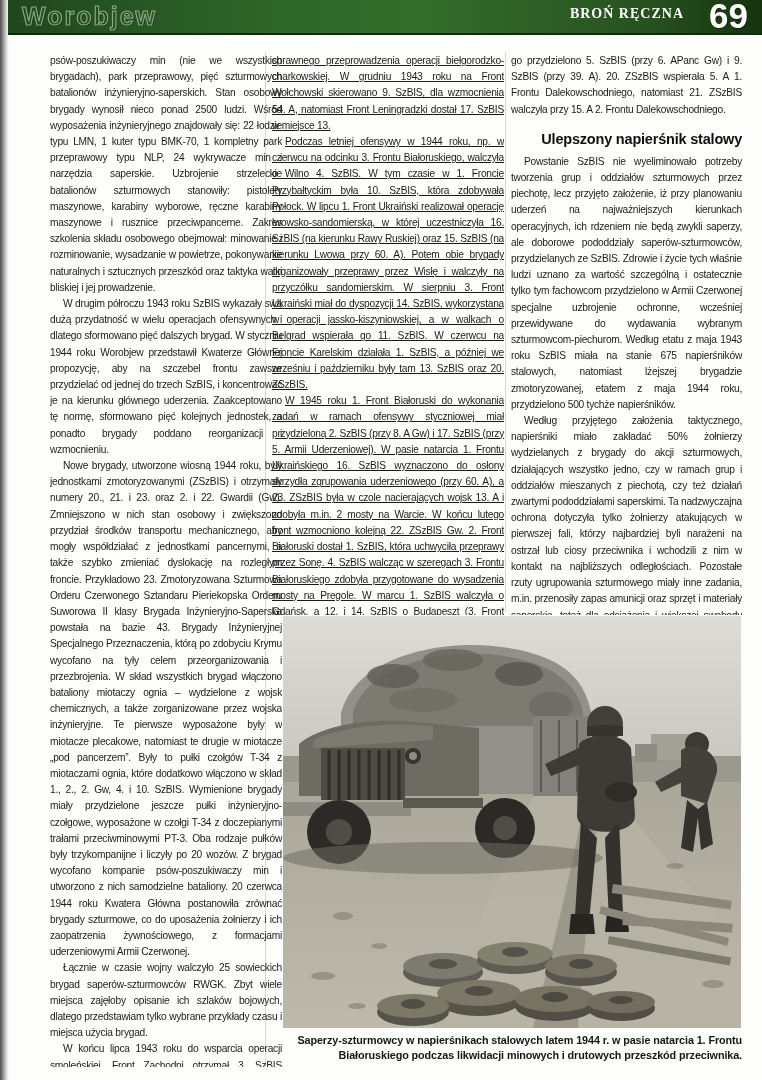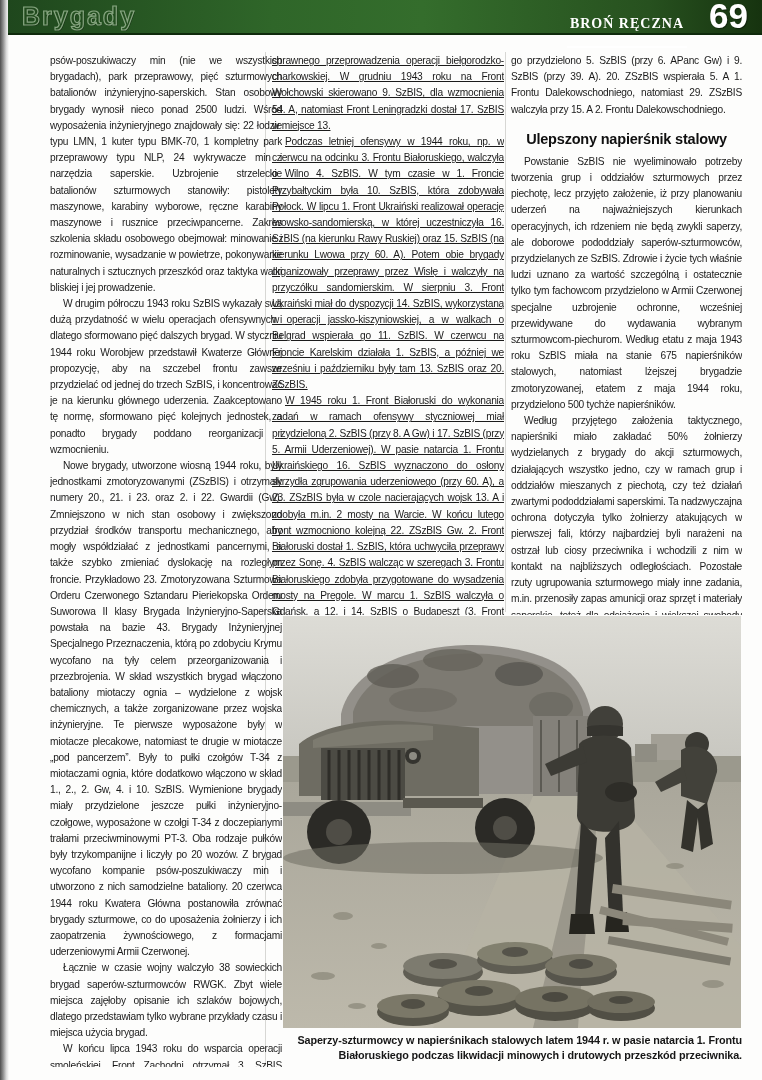--- a/index.html
+++ b/index.html
@@ -20,21 +20,21 @@
     border-bottom:2px solid #0f2a0c;
   }
   .logo{
     position:absolute;left:14px;top:2px;
     font-size:25px;font-weight:bold;letter-spacing:2px;font-style:normal;
     color:rgba(46,96,40,0.55);
     -webkit-text-stroke:1.2px #87a581;
     text-shadow:1px 1px 0 rgba(0,0,0,0.35);
   }
   .badge{
-    position:absolute;right:75px;top:16px;
+    position:absolute;right:75px;top:6px;
     font-family:"Liberation Serif","DejaVu Serif",serif;
     font-size:14px;font-weight:bold;color:#ffffff;letter-spacing:1px;
     border-bottom:2.5px solid #ffffff;padding:0 3px 14px 3px;
     text-transform:uppercase;
   }
   .pagenum{
     position:absolute;right:14px;top:-4px;
     font-size:35px;font-weight:bold;color:#ffffff;
     text-shadow:1px 1px 1px rgba(0,0,0,0.4);
   }
@@ -44,21 +44,21 @@
     font-size:10.2px;line-height:16.2px;letter-spacing:-0.25px;
     color:#1b1b1b;text-align:justify;overflow:hidden;
   }
   .col p{margin:0;}
   .col p.ind{text-indent:13px;}
   .col1{left:30px;height:1014px;margin-left:20px;}
   .col2{left:272px;height:562px;text-decoration:underline;}
   .col3{left:511px;width:231px;height:562px;}
   .section-heading{
     font-size:14.5px;font-weight:bold;color:#101010;letter-spacing:-0.2px;
-    margin:13px 0 6px 0;text-align:center;line-height:17px;
+    margin:13px 0 6px 0;text-align:right;line-height:17px;
   }
   .col-rule{position:absolute;width:1px;background:#d7d7d4;}
   .rule1{left:265px;top:52px;height:1014px;}
   .rule2{left:505px;top:52px;height:560px;}
   
   .photo{
     position:absolute;left:283px;top:616px;width:458px;height:412px;
     background:#c9c8c2;overflow:hidden;
   }
   .photo svg{display:block;}
@@ -67,45 +67,45 @@
     font-size:10.8px;font-weight:bold;line-height:14.5px;color:#161616;
     letter-spacing:-0.1px;text-align:right;
   }
 </style>
 </head>
 <body>
 
 <div class="scan-edge-left"></div>
 
 <div class="header">
-  <div class="logo">Brygady</div>
+  <div class="logo">Worobjew</div>
   <div class="badge">Broń Ręczna</div>
   <div class="pagenum">69</div>
 </div>
 
 <div class="col-rule rule1"></div>
 <div class="col-rule rule2"></div>
 
 <div class="col col1">
   <p>psów-poszukiwaczy min (nie we wszystkich brygadach), park przeprawowy, pięć szturmowych batalionów inżynieryjno-saperskich. Stan osobowy brygady wynosił nieco ponad 2500 ludzi. Wśród wyposażenia inżynieryjnego znajdowały się: 22 łodzie typu LMN, 1 kuter typu BMK-70, 1 kompletny park przeprawowy typu NLP, 24 wykrywacze min i narzędzia saperskie. Uzbrojenie strzeleckie batalionów szturmowych stanowiły: pistolety maszynowe, karabiny wyborowe, ręczne karabiny maszynowe i rusznice przeciwpancerne. Zakres szkolenia składu osobowego obejmował: minowanie i rozminowanie, wysadzanie w powietrze, pokonywanie naturalnych i sztucznych przeszkód oraz taktyka walki bliskiej i jej prowadzenie.</p>
   <p class="ind">W drugim półroczu 1943 roku SzBIS wykazały swą dużą przydatność w wielu operacjach ofensywnych i dlatego sformowano pięć dalszych brygad. W styczniu 1944 roku Worobjew przedstawił Kwaterze Głównej propozycję, aby na szczebel frontu zawsze przydzielać od jednej do trzech SzBIS, i koncentrować je na kierunku głównego uderzenia. Zaakceptowano tę normę, sformowano pięć kolejnych jednostek, a ponadto brygady poddano reorganizacji i wzmocnieniu.</p>
   <p class="ind">Nowe brygady, utworzone wiosną 1944 roku, były jednostkami zmotoryzowanymi (ZSzBIS) i otrzymały numery 20., 21. i 23. oraz 2. i 22. Gwardii (Gw). Zmniejszono w nich stan osobowy i zwiększono przydział środków transportu mechanicznego, aby mogły współdziałać z jednostkami pancernymi, a także szybko zmieniać dyslokację na rozległym froncie. Przykładowo 23. Zmotoryzowana Szturmowa Orderu Czerwonego Sztandaru Pieriekopska Orderu Suworowa II klasy Brygada Inżynieryjno-Saperska powstała na bazie 43. Brygady Inżynieryjnej Specjalnego Przeznaczenia, którą po zdobyciu Krymu wycofano na tyły celem przeorganizowania i przezbrojenia. W skład wszystkich brygad włączono bataliony miotaczy ognia – wydzielone z wojsk chemicznych, a także zorganizowane przez wojska inżynieryjne. Te pierwsze wyposażone były w miotacze plecakowe, natomiast te drugie w miotacze „pod pancerzem”. Były to pułki czołgów T-34 z miotaczami ognia, które dodatkowo włączono w skład 1., 2., 2. Gw, 4. i 10. SzBIS. Wymienione brygady miały przydzielone jeszcze pułki inżynieryjno-czołgowe, wyposażone w czołgi T-34 z doczepianymi trałami przeciwminowymi PT-3. Oba rodzaje pułków były trzykompanijne i liczyły po 20 wozów. Z brygad wycofano kompanie psów-poszukiwaczy min i utworzono z nich samodzielne bataliony. 20 czerwca 1944 roku Kwatera Główna postanowiła zrównać brygady szturmowe, co do uposażenia żołnierzy i ich zaopatrzenia żywnościowego, z formacjami uderzeniowymi Armii Czerwonej.</p>
-  <p class="ind">Łącznie w czasie wojny walczyło 38 sowieckich brygad saperów-szturmowców RWGK. Zbyt wiele miejsca zajęłoby opisanie ich szlaków bojowych, dlatego przedstawiam tylko wybrane przykłady czasu i miejsca użycia brygad.</p>
+  <p class="ind">Łącznie w czasie wojny walczyło 25 sowieckich brygad saperów-szturmowców RWGK. Zbyt wiele miejsca zajęłoby opisanie ich szlaków bojowych, dlatego przedstawiam tylko wybrane przykłady czasu i miejsca użycia brygad.</p>
   <p class="ind">W końcu lipca 1943 roku do wsparcia operacji smoleńskiej, Front Zachodni otrzymał 3. SzBIS (przydzielona do 68 A) oraz 1. SzBIS (przydzielona do 10. A Gw), natomiast Front Kaliniński dostał 4. i 5. SzBIS (obie przydzielono do 39. A). W tym czasie Front Leningradzki zasiliła 13. SzBIS. W sierpniu w szeregach Frontu Woroneskiego znalazły się 6. i 14. SzBIS, przekazane dla</p>
 </div>
 
 <div class="col col2">
   <p>sprawnego przeprowadzenia operacji biełgorodzko-charkowskiej. W grudniu 1943 roku na Front Wołchowski skierowano 9. SzBIS, dla wzmocnienia 54. A, natomiast Front Leningradzki dostał 17. SzBIS w miejsce 13.</p>
   <p class="ind">Podczas letniej ofensywy w 1944 roku, np. w czerwcu na odcinku 3. Frontu Białoruskiego, walczyła o Wilno 4. SzBIS. W tym czasie w 1. Froncie Przybałtyckim była 10. SzBIS, która zdobywała Połock. W lipcu 1. Front Ukraiński realizował operację lwowsko-sandomierską, w której uczestniczyła 16. SzBIS (na kierunku Rawy Ruskiej) oraz 15. SzBIS (na kierunku Lwowa przy 60. A). Potem obie brygady organizowały przeprawy przez Wisłę i walczyły na przyczółku sandomierskim. W sierpniu 3. Front Ukraiński miał do dyspozycji 14. SzBIS, wykorzystaną w operacji jassko-kiszyniowskiej, a w walkach o Belgrad wspierała go 11. SzBIS. W czerwcu na Froncie Karelskim działała 1. SzBIS, a później we wrześniu i październiku były tam 13. SzBIS oraz 20. ZSzBIS.</p>
   <p class="ind">W 1945 roku 1. Front Białoruski do wykonania zadań w ramach ofensywy styczniowej miał przydzieloną 2. SzBIS (przy 8. A Gw) i 17. SzBIS (przy 5. Armii Uderzeniowej). W pasie natarcia 1. Frontu Ukraińskiego 16. SzBIS wyznaczono do osłony skrzydła zgrupowania uderzeniowego (przy 60. A), a 23. ZSzBIS była w czole nacierających wojsk 13. A i zdobyła m.in. 2 mosty na Warcie. W końcu lutego front wzmocniono kolejną 22. ZSzBIS Gw. 2. Front Białoruski dostał 1. SzBIS, która uchwyciła przeprawy przez Sonę. 4. SzBIS walcząc w szeregach 3. Frontu Białoruskiego zdobyła przygotowane do wysadzenia mosty na Pregole. W marcu 1. SzBIS walczyła o Gdańsk, a 12. i 14. SzBIS o Budapeszt (3. Front Ukraiński).</p>
 
 </div>
 
 <div class="col col3">
-  <p>go przydzielono 5. SzBIS (przy 6. APanc Gw) i 9. SzBIS (przy 39. A). 20. ZSzBIS wspierała 5. A 1. Frontu Dalekowschodniego, natomiast 29. ZSzBIS walczyła przy 15. A 2. Frontu Dalekowschodniego.</p>
+  <p>go przydzielono 5. SzBIS (przy 6. APanc Gw) i 9. SzBIS (przy 39. A). 20. ZSzBIS wspierała 5. A 1. Frontu Dalekowschodniego, natomiast 21. ZSzBIS walczyła przy 15. A 2. Frontu Dalekowschodniego.</p>
   <h2 class="section-heading">Ulepszony napierśnik stalowy</h2>
   <p class="ind">Powstanie SzBIS nie wyeliminowało potrzeby tworzenia grup i oddziałów szturmowych przez piechotę, lecz przyjęto założenie, iż przy planowaniu uderzeń na najważniejszych kierunkach operacyjnych, ich rdzeniem nie będą zwykli saperzy, ale doborowe pododdziały saperów-szturmowców, przydzielanych ze SzBIS. Zdrowie i życie tych właśnie ludzi uznano za wartość szczególną i ostatecznie tylko tym fachowcom przydzielono w Armii Czerwonej specjalne uzbrojenie ochronne, wcześniej przewidywane do wydawania wybranym szturmowcom-piechurom. Według etatu z maja 1943 roku SzBIS miała na stanie 675 napierśników stalowych, natomiast lżejszej brygadzie zmotoryzowanej, etatem z maja 1944 roku, przydzielono 500 tychże napierśników.</p>
   <p class="ind">Według przyjętego założenia taktycznego, napierśniki miało zakładać 50% żołnierzy wydzielanych z brygady do akcji szturmowych, działających wszystko jedno, czy w ramach grup i oddziałów mieszanych z piechotą, czy też działań zwartymi pododdziałami saperskimi. Ta nadzwyczajna ochrona dotyczyła tylko żołnierzy atakujących w pierwszej fali, którzy najbardziej byli narażeni na ostrzał lub ciosy przeciwnika i wchodzili z nim w kontakt na najbliższych odległościach. Pozostałe rzuty ugrupowania szturmowego miały inne zadania, m.in. przenosiły zapas amunicji oraz sprzęt i materiały saperskie, toteż dla odciążenia i większej swobody ruchów, nie używały napierśników.</p>
 </div>
 
 <div class="photo">
   <svg width="458" height="412" viewBox="0 0 458 412" xmlns="http://www.w3.org/2000/svg">
     <defs>
       <linearGradient id="sky" x1="0" y1="0" x2="0" y2="1">
         <stop offset="0" stop-color="#dddcd6"></stop>

